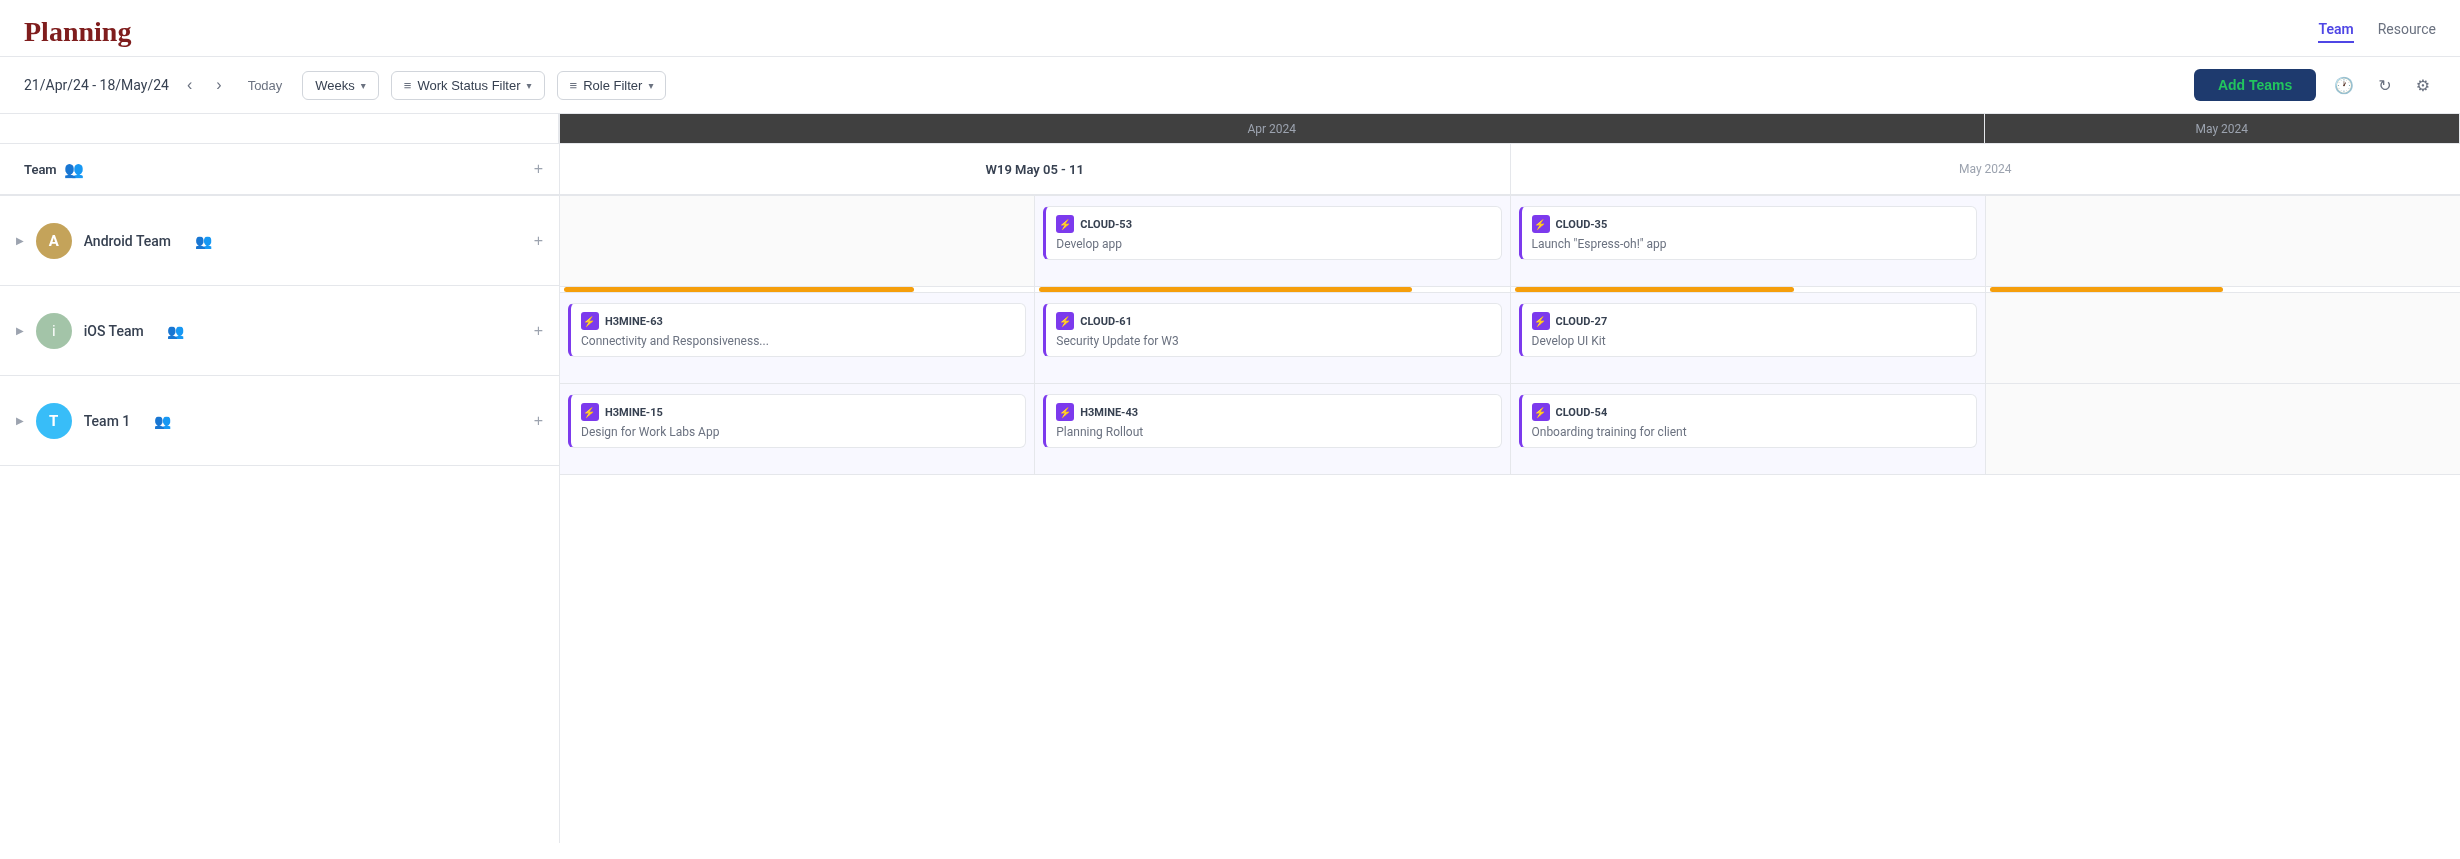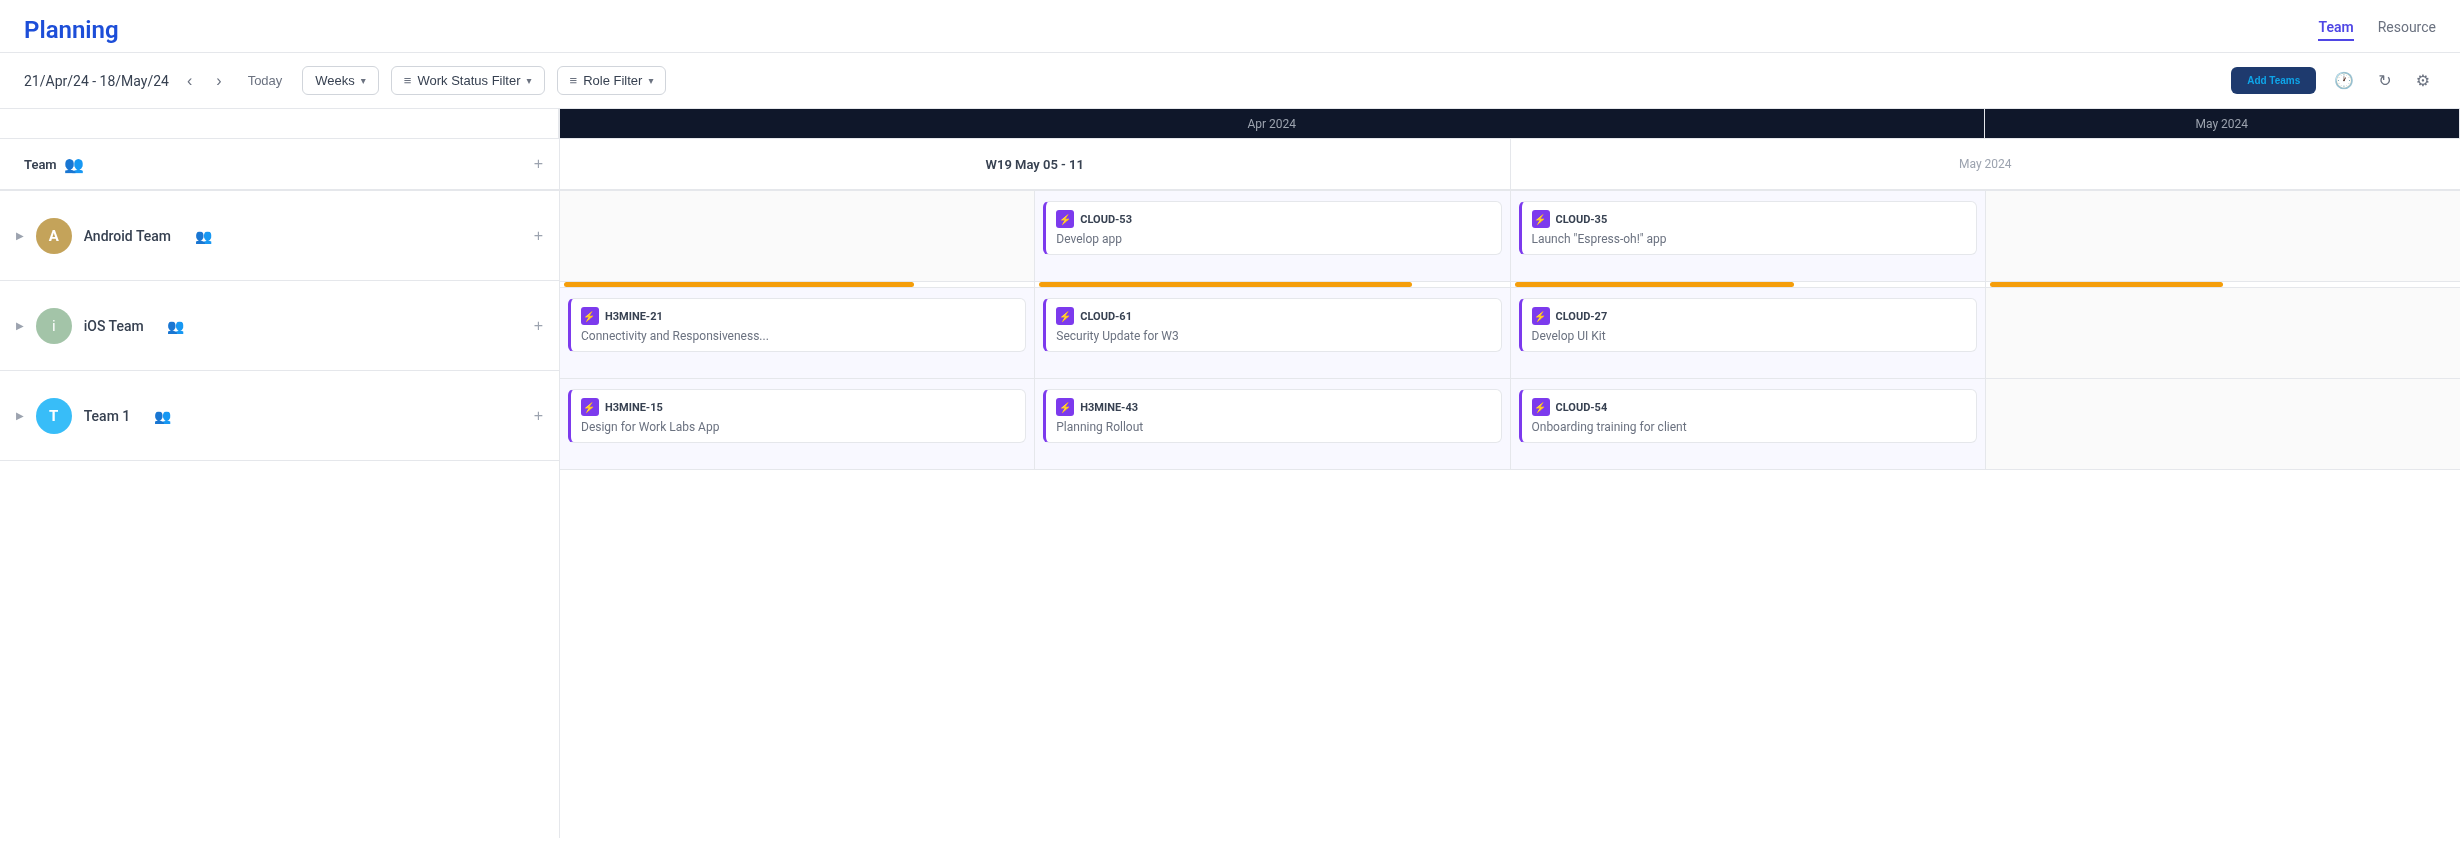--- a/index.html
+++ b/index.html
@@ -13,23 +13,24 @@
 
     
     .top-header {
       display: flex;
       align-items: center;
       justify-content: space-between;
       padding: 16px 24px 8px 24px;
       border-bottom: 1px solid #e5e7eb;
     }
     .page-title {
-      font-size: 24px;
+      font-size: 28px;
       font-weight: 600;
-      color: #1d4ed8;
+      color: #7f1d1d;
+      font-family: Liberation Serif, serif;
     }
     .view-tabs {
       display: flex;
       gap: 24px;
       align-items: center;
     }
     .view-tab {
       font-size: 14px;
       color: #6b7280;
       cursor: pointer;
@@ -85,25 +86,25 @@
       padding: 6px 12px;
       cursor: pointer;
       font-size: 13px;
       color: #374151;
     }
     .chevron { font-size: 10px; color: #6b7280; }
     .filter-icon { color: #6b7280; }
     .toolbar-spacer { flex: 1; }
     .add-teams-btn {
       background: #1e3a6e;
-      color: #0ea5e9;
+      color: #22c55e;
       border: none;
       border-radius: 6px;
-      padding: 8px 16px;
-      font-size: 10px;
+      padding: 8px 24px;
+      font-size: 14px;
       font-weight: 600;
       cursor: pointer;
     }
     .icon-btn {
       background: none;
       border: none;
       cursor: pointer;
       color: #6b7280;
       font-size: 16px;
       padding: 6px;
@@ -244,21 +245,21 @@
     .task-name {
       font-size: 12px;
       color: #6b7280;
     }
 
     
     .month-strip {
       display: flex;
       height: 30px;
       border-bottom: 1px solid #e5e7eb;
-      background: #0f172a;
+      background: #404040;
     }
     .month-span {
       display: flex;
       align-items: center;
       justify-content: center;
       font-size: 12px;
       color: #9ca3af;
       border-right: 1px solid #e5e7eb;
     }
 
@@ -415,21 +416,21 @@
           <div style="flex:1;padding:0 4px;display:flex;align-items:center;">
             <div style="width:50%;height:5px;background:#f59e0b;border-radius:3px;"></div>
           </div>
         </div>
 
         <div style="display:flex;border-bottom:1px solid #e5e7eb;min-height:90px;">
           <div class="week-cell">
             <div class="task-card">
               <div class="task-id">
                 <div class="task-icon">⚡</div>
-                <span>H3MINE-21</span>
+                <span>H3MINE-63</span>
               </div>
               <div class="task-name">Connectivity and Responsiveness...</div>
             </div>
           </div>
           <div class="week-cell">
             <div class="task-card">
               <div class="task-id">
                 <div class="task-icon">⚡</div>
                 <span>CLOUD-61</span>
               </div>

